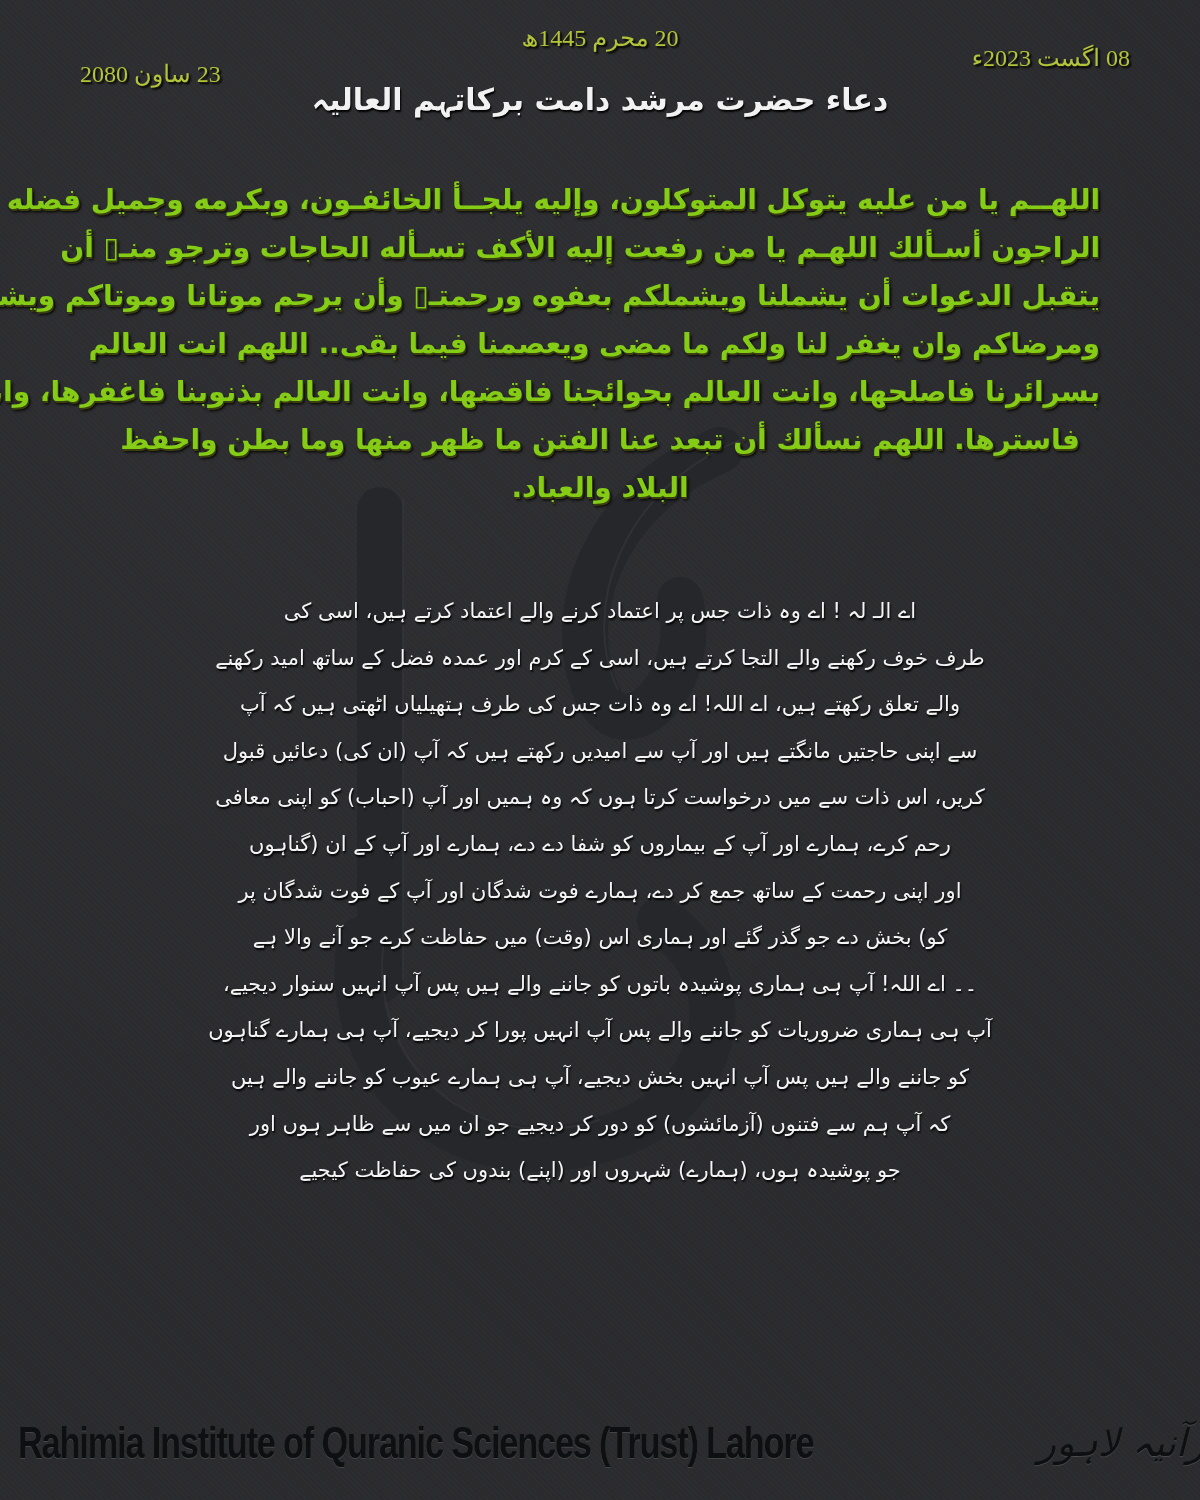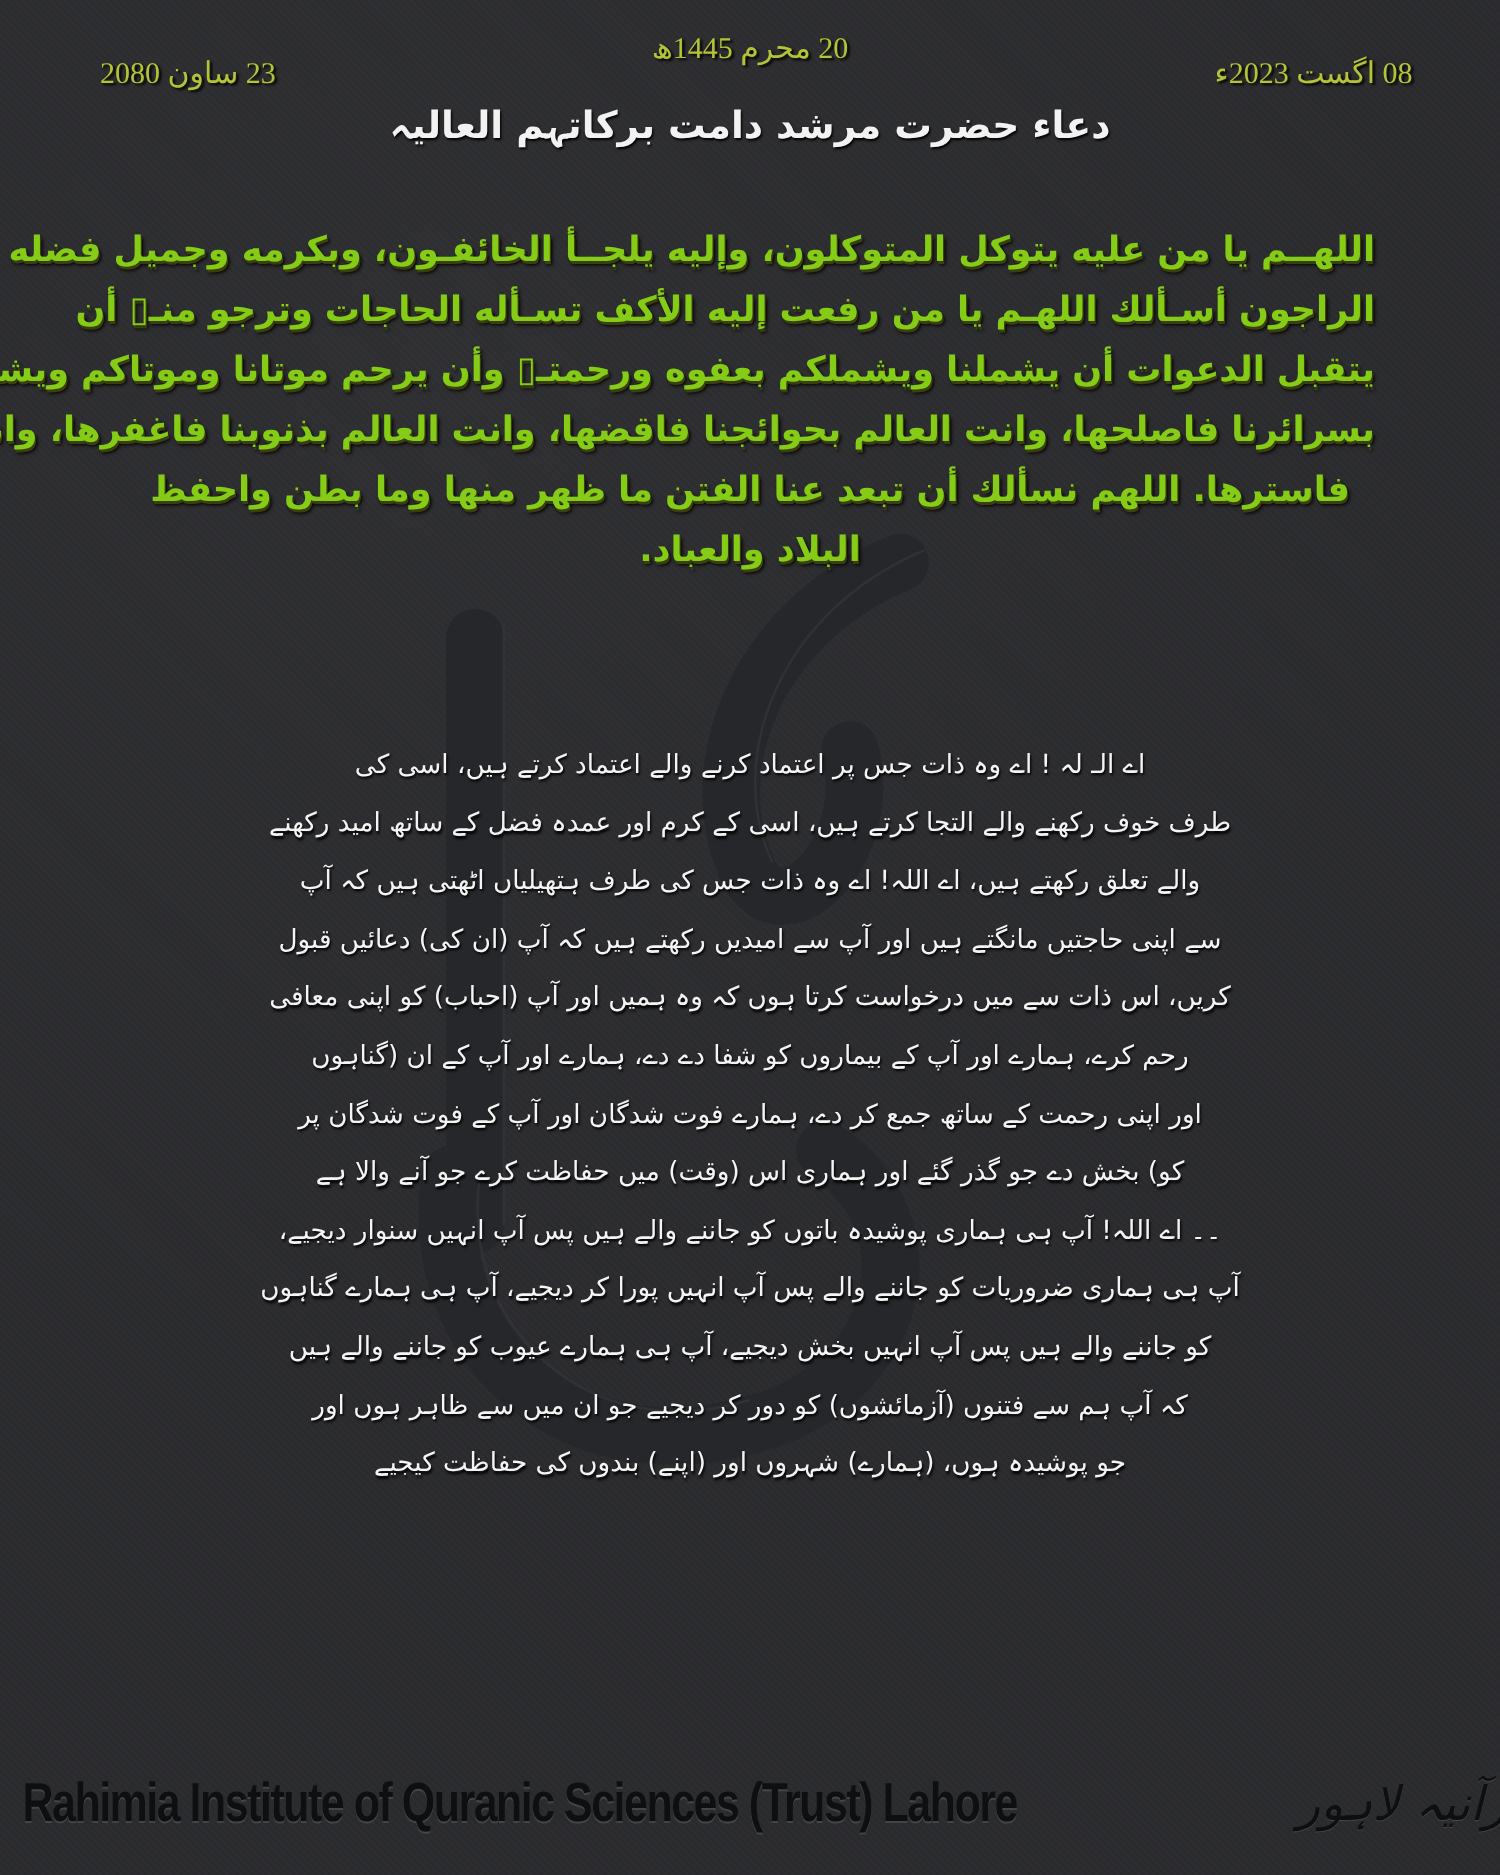--- a/index.html
+++ b/index.html
@@ -15,21 +15,21 @@
     .page { position: absolute; inset: 0; border-radius: 17px; }
 
     
     .watermark { position: absolute; left: 300px; top: 420px; width: 480px; height: 800px; pointer-events: none; }
     .watermark svg { width: 100%; height: 100%; }
 
     .date-line { position: absolute; font-family: "Liberation Serif", serif; font-size: 24px; color: #b3c43a;
       text-shadow: 1px 1px 0 #1a1a10, 2px 2px 2px #000; direction: rtl; white-space: nowrap; }
     .date-hijri { left: 0; right: 0; top: 24px; text-align: center; }
     .date-greg { right: 70px; top: 44px; margin-left: 24px; }
-    .date-bikrami { left: 80px; top: 44px; }
+    .date-bikrami { left: 80px; top: 60px; }
 
     .title { position: absolute; left: 0; right: 0; top: 82px; text-align: center; direction: rtl;
       font-family: "DejaVu Sans", sans-serif; font-weight: bold; font-size: 30px; color: #f2f2f2;
       text-shadow: 1px 2px 2px #000; }
 
     .arabic-block { position: absolute; left: 100px; right: 100px; top: 176px; direction: rtl; text-align: center; }
     .arabic-line { font-family: "DejaVu Sans", sans-serif; font-weight: bold; font-size: 28px; color: #84cc16;
       line-height: 48px; white-space: nowrap; text-shadow: 1px 2px 0 #3b3f10, 2px 3px 3px #000; }
 
     .urdu-block { position: absolute; left: 170px; right: 170px; top: 588px; direction: rtl; text-align: center; }
@@ -68,20 +68,21 @@
   <div class="date-line date-hijri">20 محرم 1445ھ</div>
   <div class="date-line date-greg">08 اگست 2023ء</div>
   <div class="date-line date-bikrami">23 ساون 2080</div>
 
   <div class="title">دعاء حضرت مرشد دامت برکاتہم العالیہ</div>
 
   <div class="arabic-block">
     <div class="arabic-line">اللهــم يا من عليه يتوكل المتوكلون، وإليه يلجــأ الخائفـون، وبكرمه وجميل فضله يتعلق</div>
     <div class="arabic-line">الراجون أسـألك اللهـم يا من رفعت إليه الأكف تسـأله الحاجات وترجو منـ▯ أن</div>
     <div class="arabic-line">يتقبل الدعوات أن يشملنا ويشملكم بعفوه ورحمتـ▯ وأن يرحم موتانا وموتاكم ويشفي مرضانا</div>
+    <div class="arabic-line">ومرضاكم وان يغفر لنا ولكم ما مضى ويعصمنا فيما بقى.. اللهم انت العالم</div>
     <div class="arabic-line">بسرائرنا فاصلحها، وانت العالم بحوائجنا فاقضها، وانت العالم بذنوبنا فاغفرها، وانت العالم بعيوبنا</div>
     <div class="arabic-line">فاسترها. اللهم نسألك أن تبعد عنا الفتن ما ظهر منها وما بطن واحفظ</div>
     <div class="arabic-line">البلاد والعباد.</div>
   </div>
 
   <div class="urdu-block">
     <div class="urdu-line first">اے الـ   لہ                         ! اے وہ ذات جس پر اعتماد کرنے والے اعتماد کرتے ہیں، اسی کی</div>
     <div class="urdu-line">طرف خوف رکھنے والے التجا کرتے ہیں، اسی کے کرم اور عمدہ فضل کے ساتھ امید رکھنے</div>
     <div class="urdu-line">والے تعلق رکھتے ہیں، اے اللہ! اے وہ ذات جس کی طرف ہتھیلیاں اٹھتی ہیں کہ آپ</div>
     <div class="urdu-line">سے اپنی حاجتیں مانگتے ہیں اور آپ سے امیدیں رکھتے ہیں کہ آپ (ان کی) دعائیں قبول</div>

